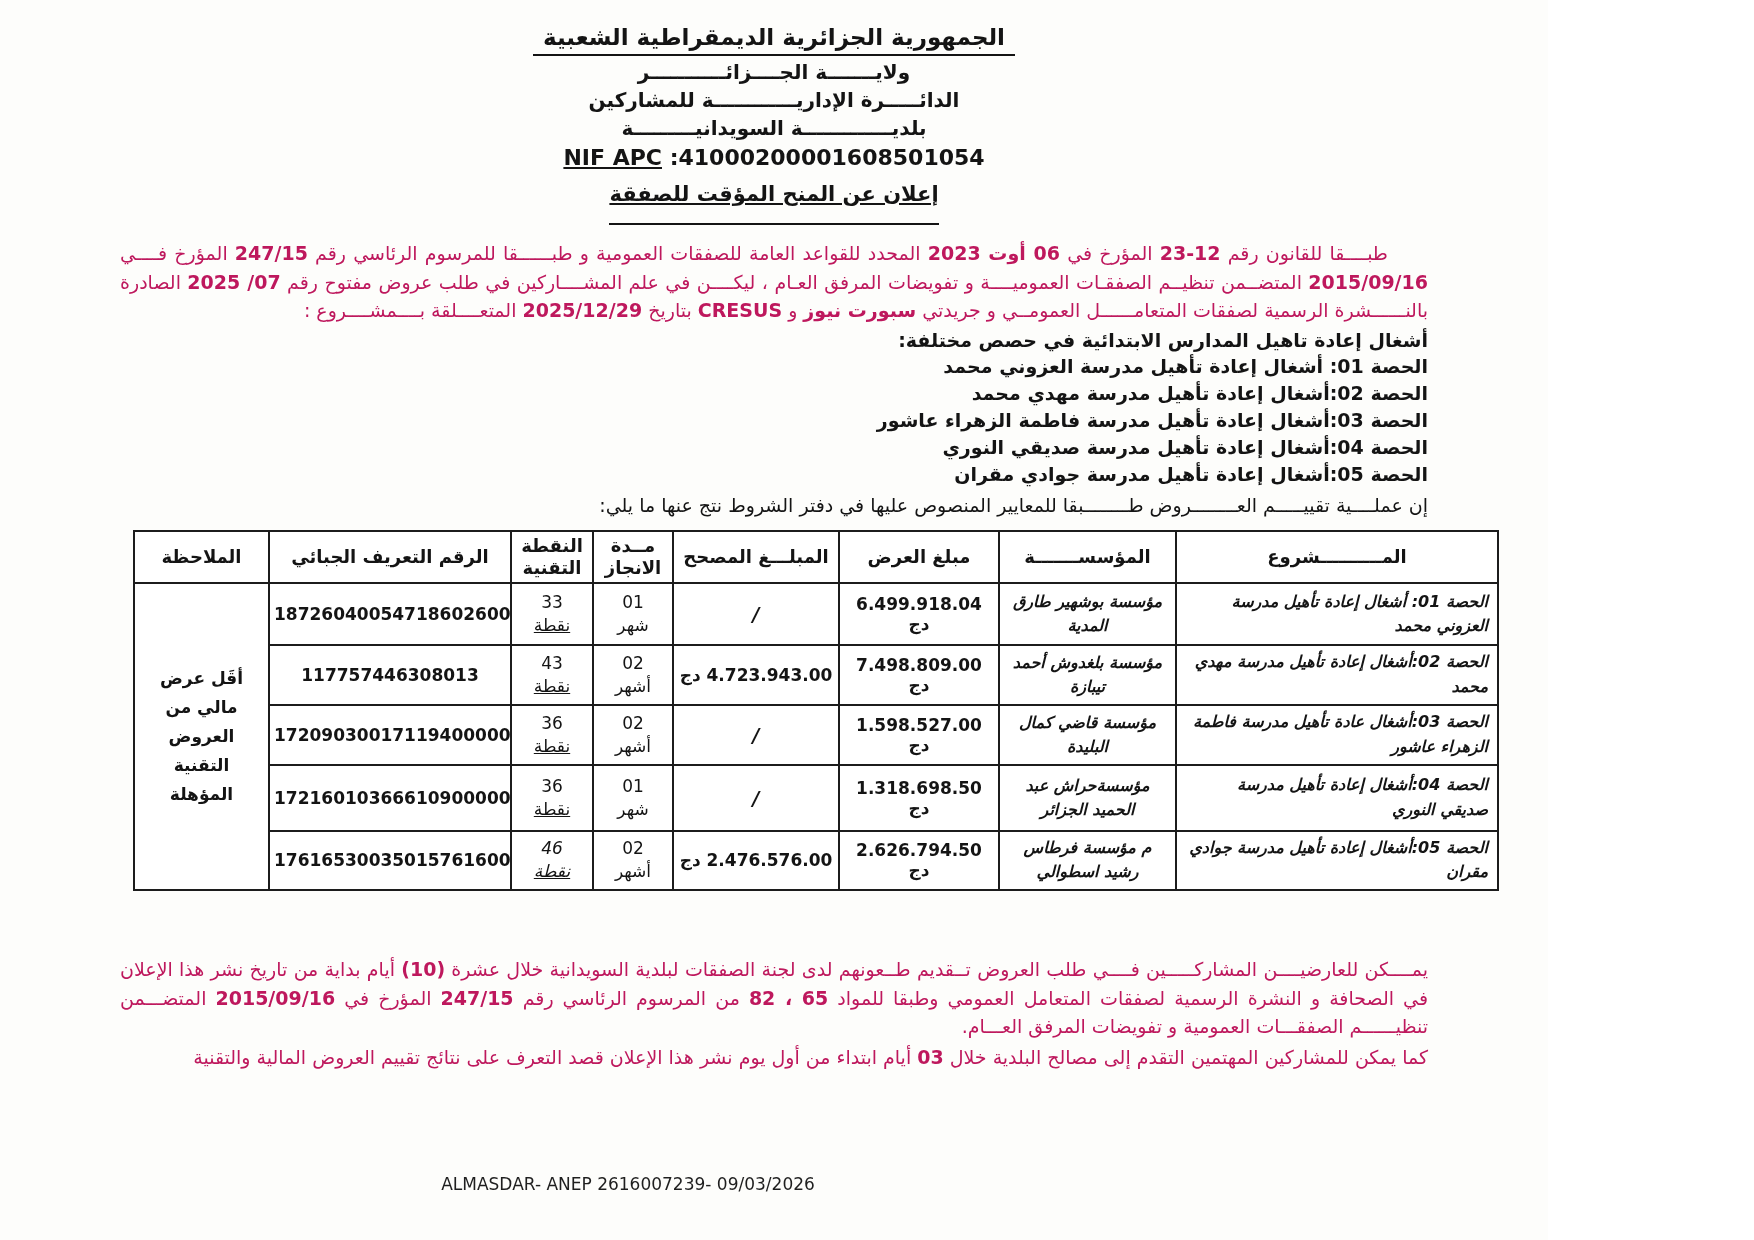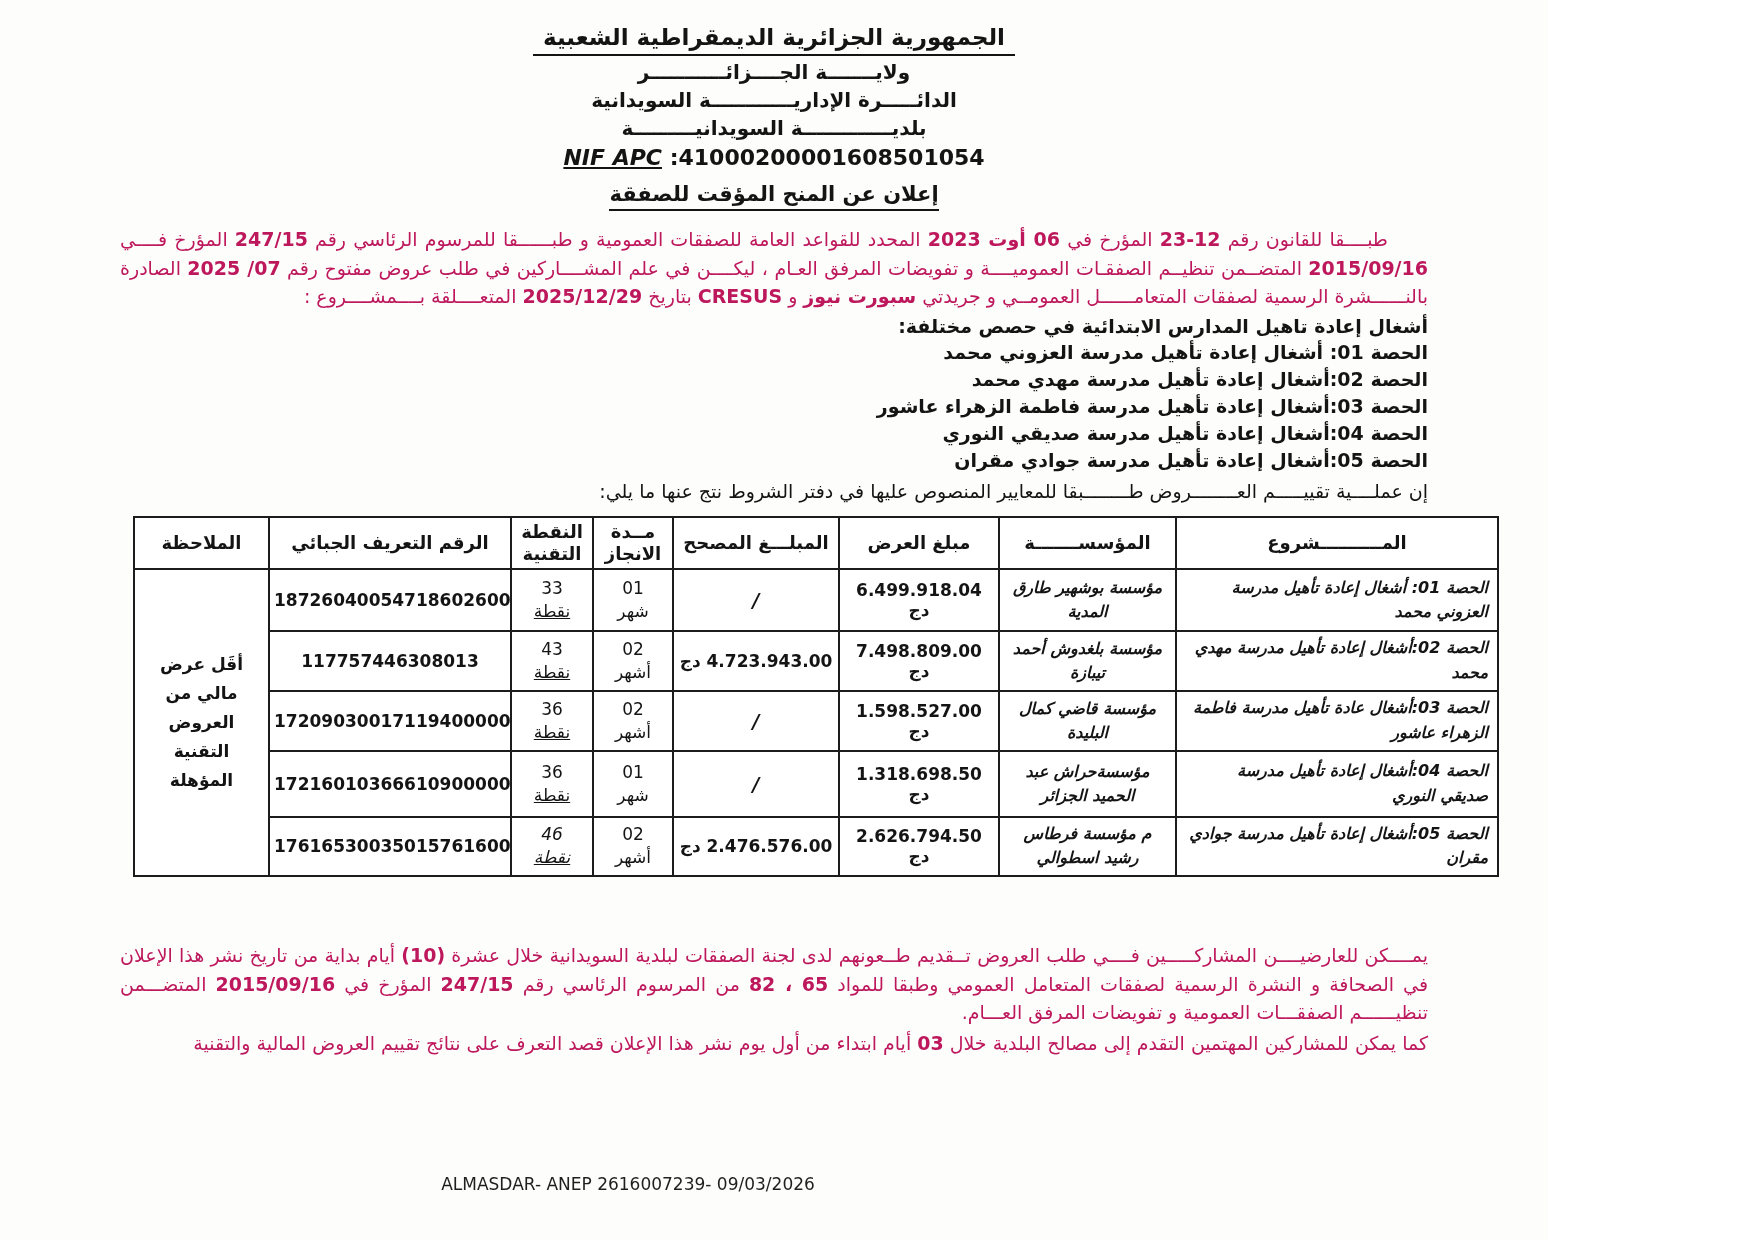--- a/index.html
+++ b/index.html
@@ -10,25 +10,25 @@
     background:#fdfdfb; color:#141414;
     font-family:"DejaVu Sans", sans-serif;
     padding:24px 120px 0 120px;
   }
   
   .hdr { text-align:center; }
   .republic { display:inline-block; font-size:23px; font-weight:bold;
     border-bottom:2px solid #141414; padding:0 10px 4px; }
   .hline { font-size:20px; font-weight:bold; margin-top:4px; direction:rtl; }
   .nifline { font-size:22px; font-weight:bold; margin-top:5px; direction:ltr; }
-  .nifline .lbl { text-decoration:underline;font-style:italic; }
+  .nifline .lbl { text-decoration:underline; }
   
   .titlewrap { text-align:center; margin-top:12px; }
   .titlewrap span { display:inline-block; font-size:21px; font-weight:bold;
-    border-bottom:2px solid #141414; padding-bottom:3px; direction:rtl; }
+    border-bottom:2px solid #141414; padding-bottom:17px; direction:rtl;text-decoration:underline; }
   
   .para { direction:rtl; font-size:19px; line-height:1.5; text-align:justify; color:#be185d; }
   .intro { margin-top:14px; text-indent:40px; }
   .b { font-weight:bold; }
   .lots { direction:rtl; font-size:19px; font-weight:bold; line-height:1.42; margin-top:2px; }
   .evalline { direction:rtl; font-size:19px; margin-top:6px; }
   
   table.results { border-collapse:collapse; table-layout:fixed; width:1364px;
     margin:14px auto 0 13px; direction:rtl; background:#fff; }
   .results th, .results td { border:2px solid #1c1c1c; vertical-align:middle; padding:2px 4px; }
@@ -56,21 +56,21 @@
 </head>
 <body>
 
 <div class="page">
 
   <div class="hdr">
     <div>
       <span class="republic">الجمهورية الجزائرية الديمقراطية الشعبية</span>
     </div>
     <div class="hline">ولايـــــــة الجــــزائـــــــــــر</div>
-    <div class="hline">الدائـــــرة الإداريــــــــــــة السويدانية</div>
+    <div class="hline">الدائـــــرة الإداريــــــــــــة للمشاركين</div>
     <div class="hline">بلديـــــــــــــة السويدانيـــــــــة</div>
     <div class="nifline"><span class="lbl">NIF APC</span> <span>:41000200001608501054</span></div>
   </div>
 
   <div class="titlewrap">
     <span>إعلان عن المنح المؤقت للصفقة</span>
   </div>
 
   <p class="para intro"><span>طبــــقا للقانون رقم </span><span class="b">12-23</span><span> المؤرخ في </span><span class="b">06 أوت 2023</span><span> المحدد للقواعد العامة للصفقات العمومية و طبــــــقا للمرسوم الرئاسي رقم </span><span class="b">247/15</span><span> المؤرخ فــــي </span><span class="b">2015/09/16</span><span> المتضــمن تنظيــم الصفقـات العموميــــة و تفويضات المرفق العـام ، ليكــــن في علم المشــــاركين في طلب عروض مفتوح رقم </span><span class="b">07/ 2025</span><span> الصادرة بالنــــــشرة الرسمية لصفقات المتعامــــــل العمومــي و جريدتي </span><span class="b">سبورت نيوز</span><span> و </span><span class="b">CRESUS</span><span> بتاريخ </span><span class="b">2025/12/29</span><span> المتعــــلقة بــــمشــــروع :</span></p>
 

